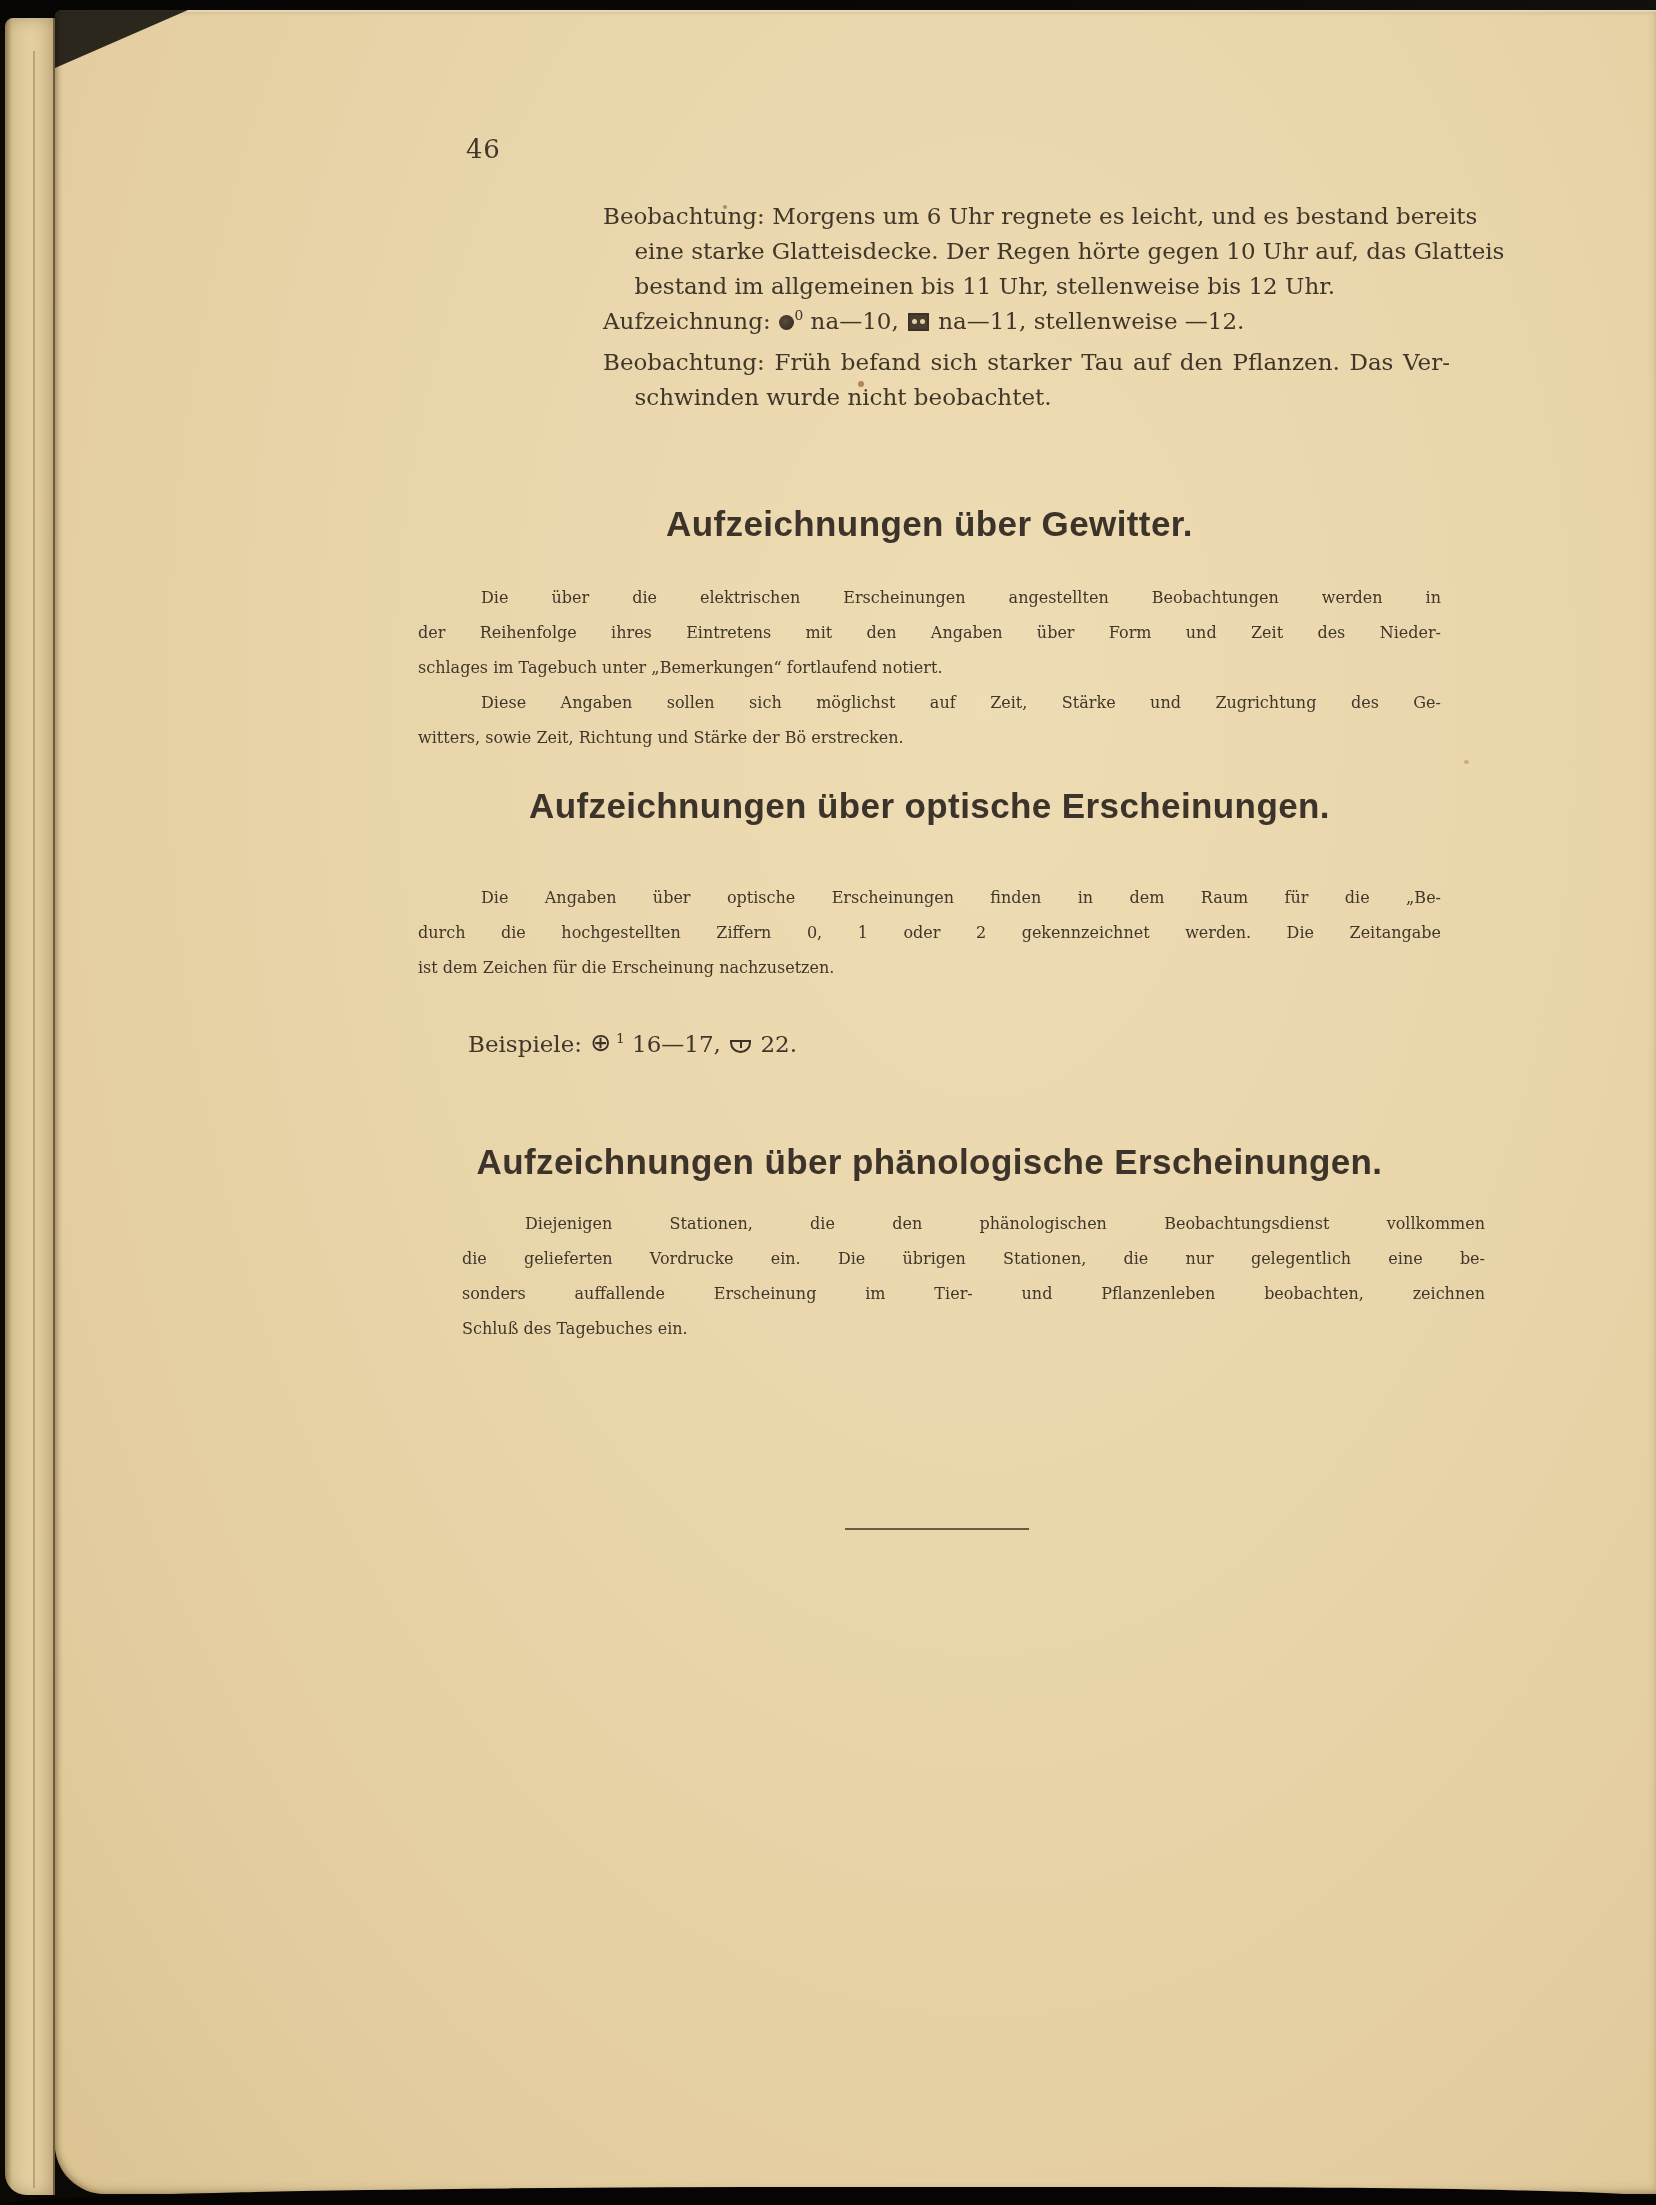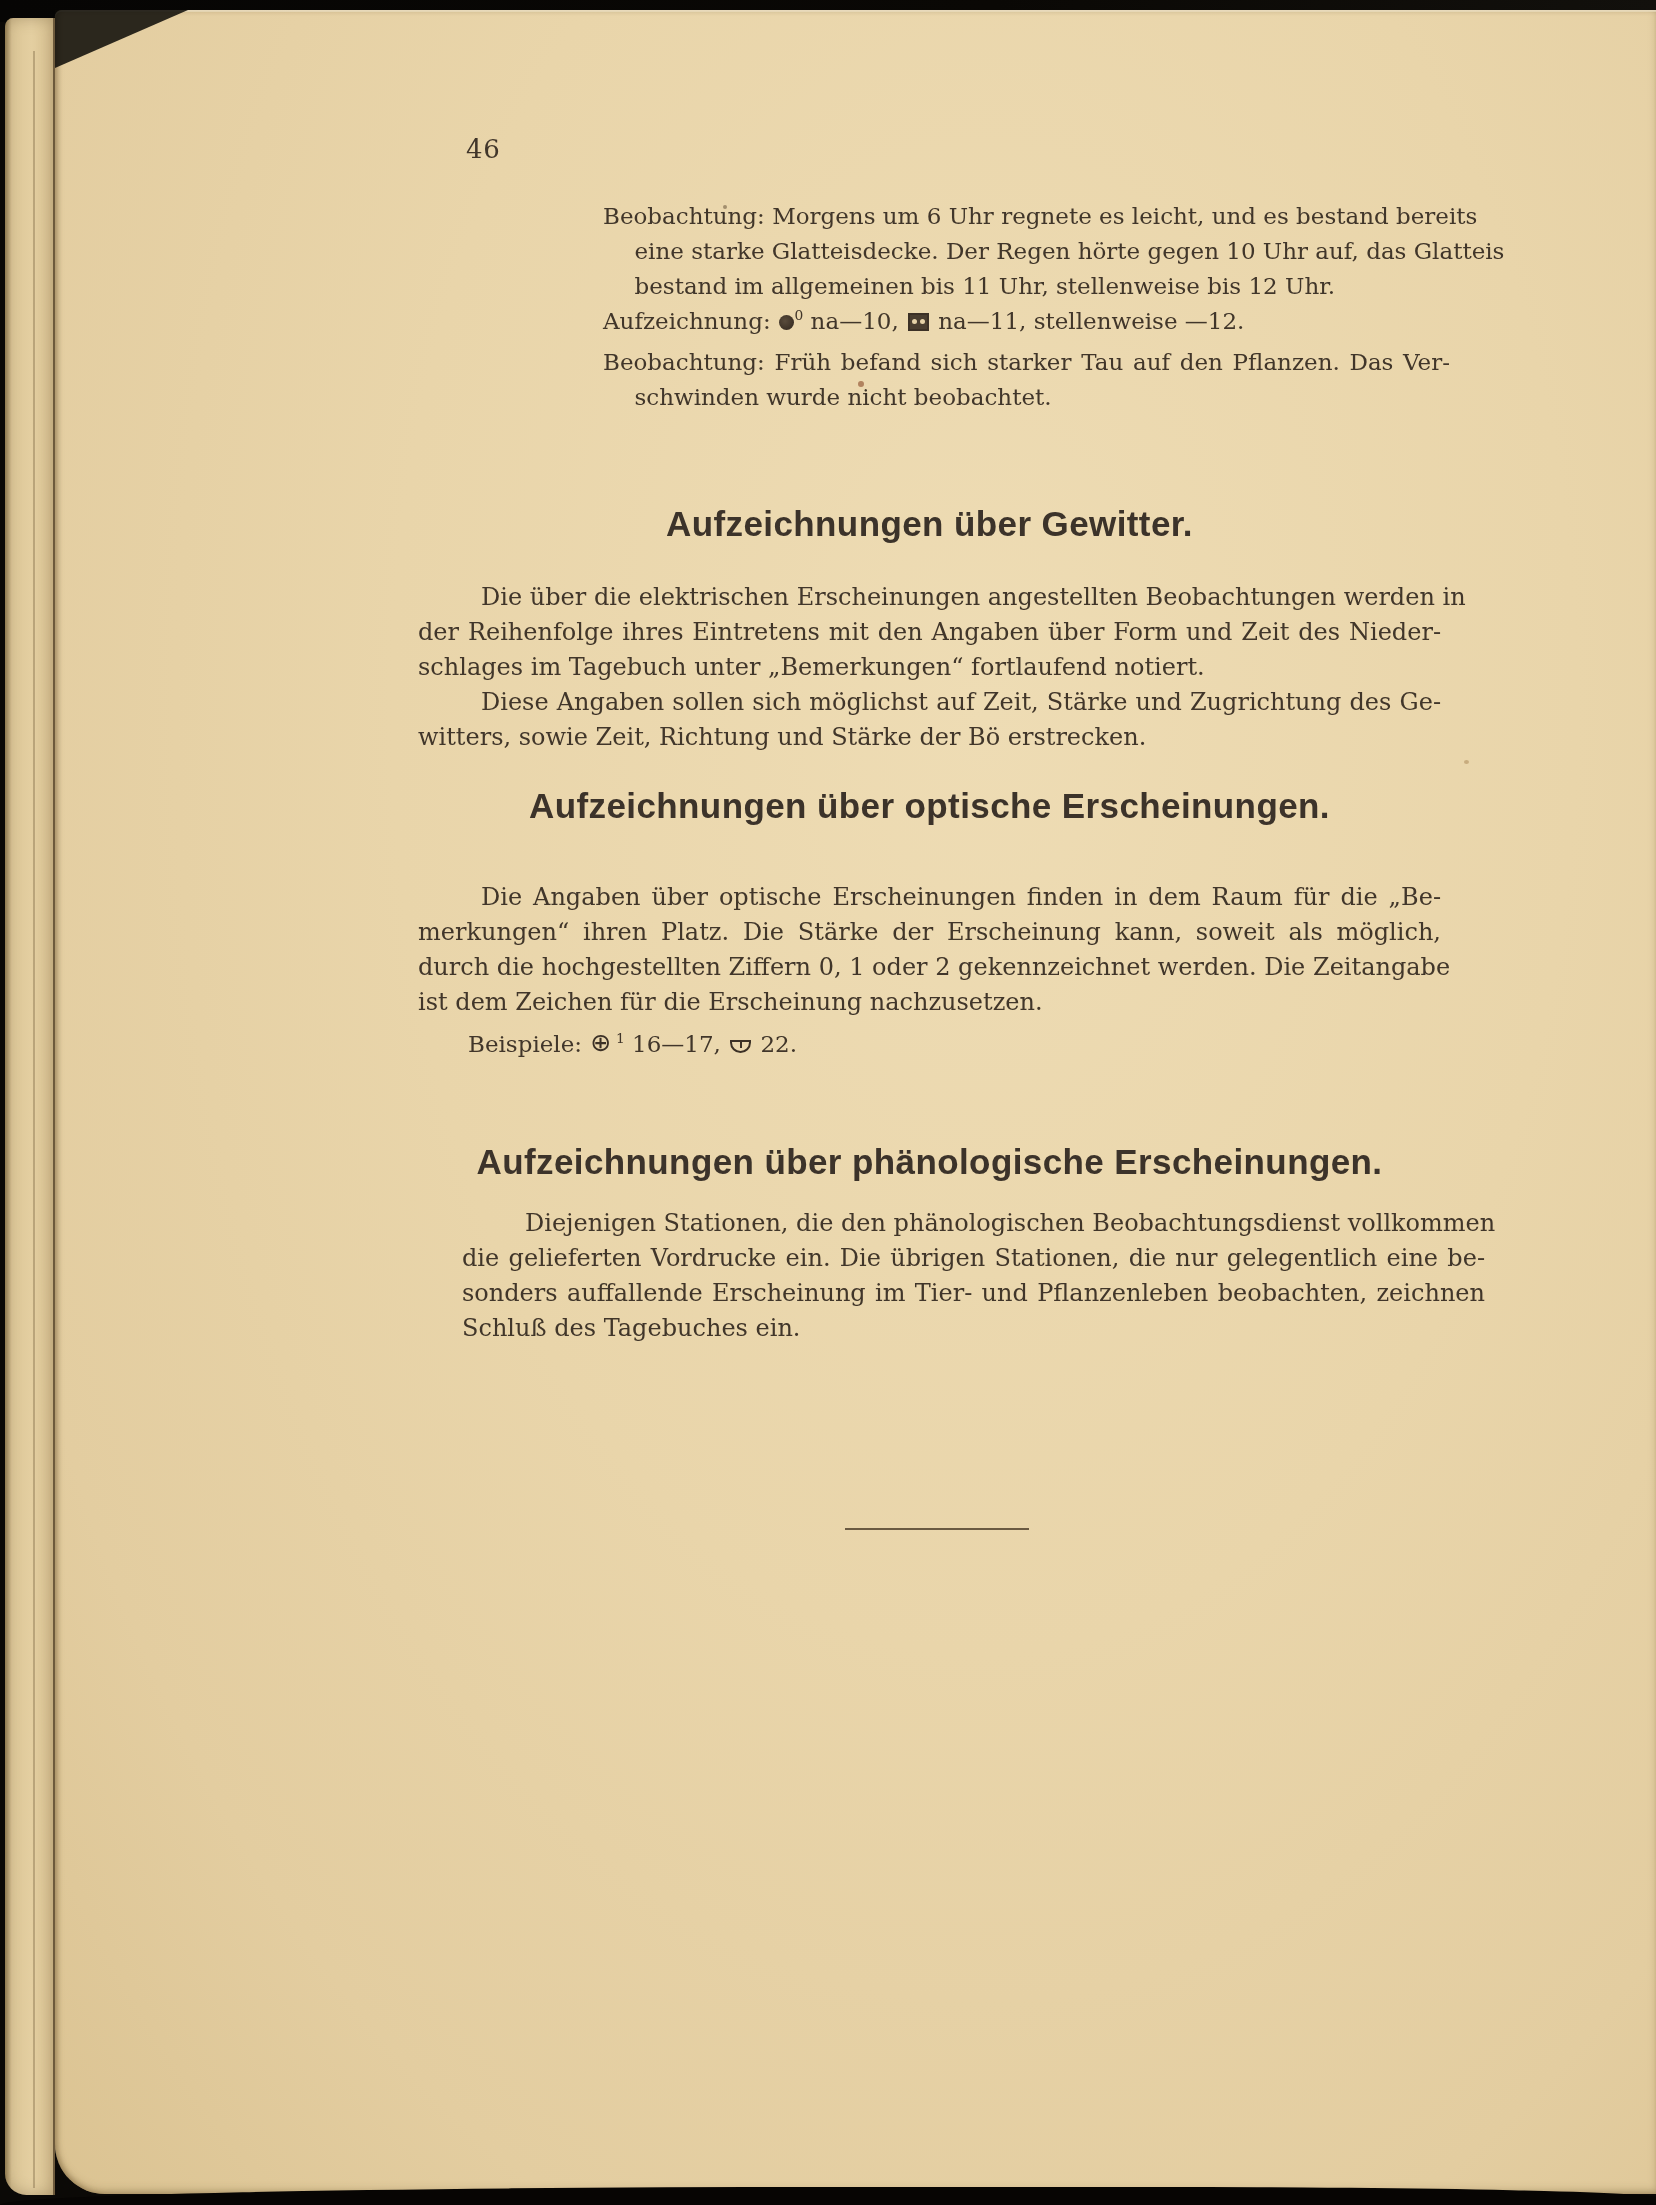--- a/index.html
+++ b/index.html
@@ -48,21 +48,21 @@
   .lines .line:last-child{text-align-last:left;}
   .aufz-line{margin-top:0;white-space:nowrap;}
   .heading{
     position:absolute;left:418px;width:1023px;text-align:center;
     font-family:"Liberation Sans","DejaVu Sans",sans-serif;
     font-weight:700;font-size:35px;letter-spacing:0.4px;color:#3c332a;
   }
   .h-1{top:504px;}
   .h-2{top:786px;}
   .h-3{top:1142px;}
-  .body-para-group{position:absolute;left:418px;width:1023px;font-size:24px;line-height:35px;}
+  .body-para-group{position:absolute;left:418px;width:1023px;font-size:16px;line-height:35px;}
   .bp-1{top:580px;}
   .bp-2{top:880px;}
   .bp-3{top:1206px;margin-left:44px;}
   .para .line:first-child{text-indent:63px;}
   .beispiele{position:absolute;left:468px;top:1027px;font-size:23px;line-height:35px;white-space:nowrap;}
   sup{font-size:.6em;vertical-align:super;line-height:0;}
   .end-rule{position:absolute;left:845px;top:1528px;width:184px;height:1.7px;background:#6a5a42;}
   
   .sym{display:inline-block;vertical-align:baseline;position:relative;}
   .sym-rain-dot{
@@ -138,21 +138,20 @@
     <div class="lines para">
         <div class="line">Diese Angaben sollen sich möglichst auf Zeit, Stärke und Zugrichtung des Ge-</div>
         <div class="line">witters, sowie Zeit, Richtung und Stärke der Bö erstrecken.</div>
       </div>
   </div>
 
   <div class="heading h-2">Aufzeichnungen über optische Erscheinungen.</div>
   <div class="body-para-group bp-2 ink">
     <div class="lines para">
         <div class="line">Die Angaben über optische Erscheinungen finden in dem Raum für die „Be-</div>
-        <div class="line">merkungen“ ihren Platz. Die Stärke der Erscheinung kann, soweit als möglich,</div>
         <div class="line">durch die hochgestellten Ziffern 0, 1 oder 2 gekennzeichnet werden. Die Zeitangabe</div>
         <div class="line">ist dem Zeichen für die Erscheinung nachzusetzen.</div>
       </div>
   </div>
   <div class="beispiele ink"><span>Beispiele: </span><span class="sym sym-halo-cross"></span><sup>1</sup><span> 16—17, </span><span class="sym sym-rainbow-bowl"></span><span> 22.</span></div>
 
   <div class="heading h-3">Aufzeichnungen über phänologische Erscheinungen.</div>
   <div class="body-para-group bp-3 ink">
     <div class="lines para">
         <div class="line">Diejenigen Stationen, die den phänologischen Beobachtungsdienst vollkommen</div>

